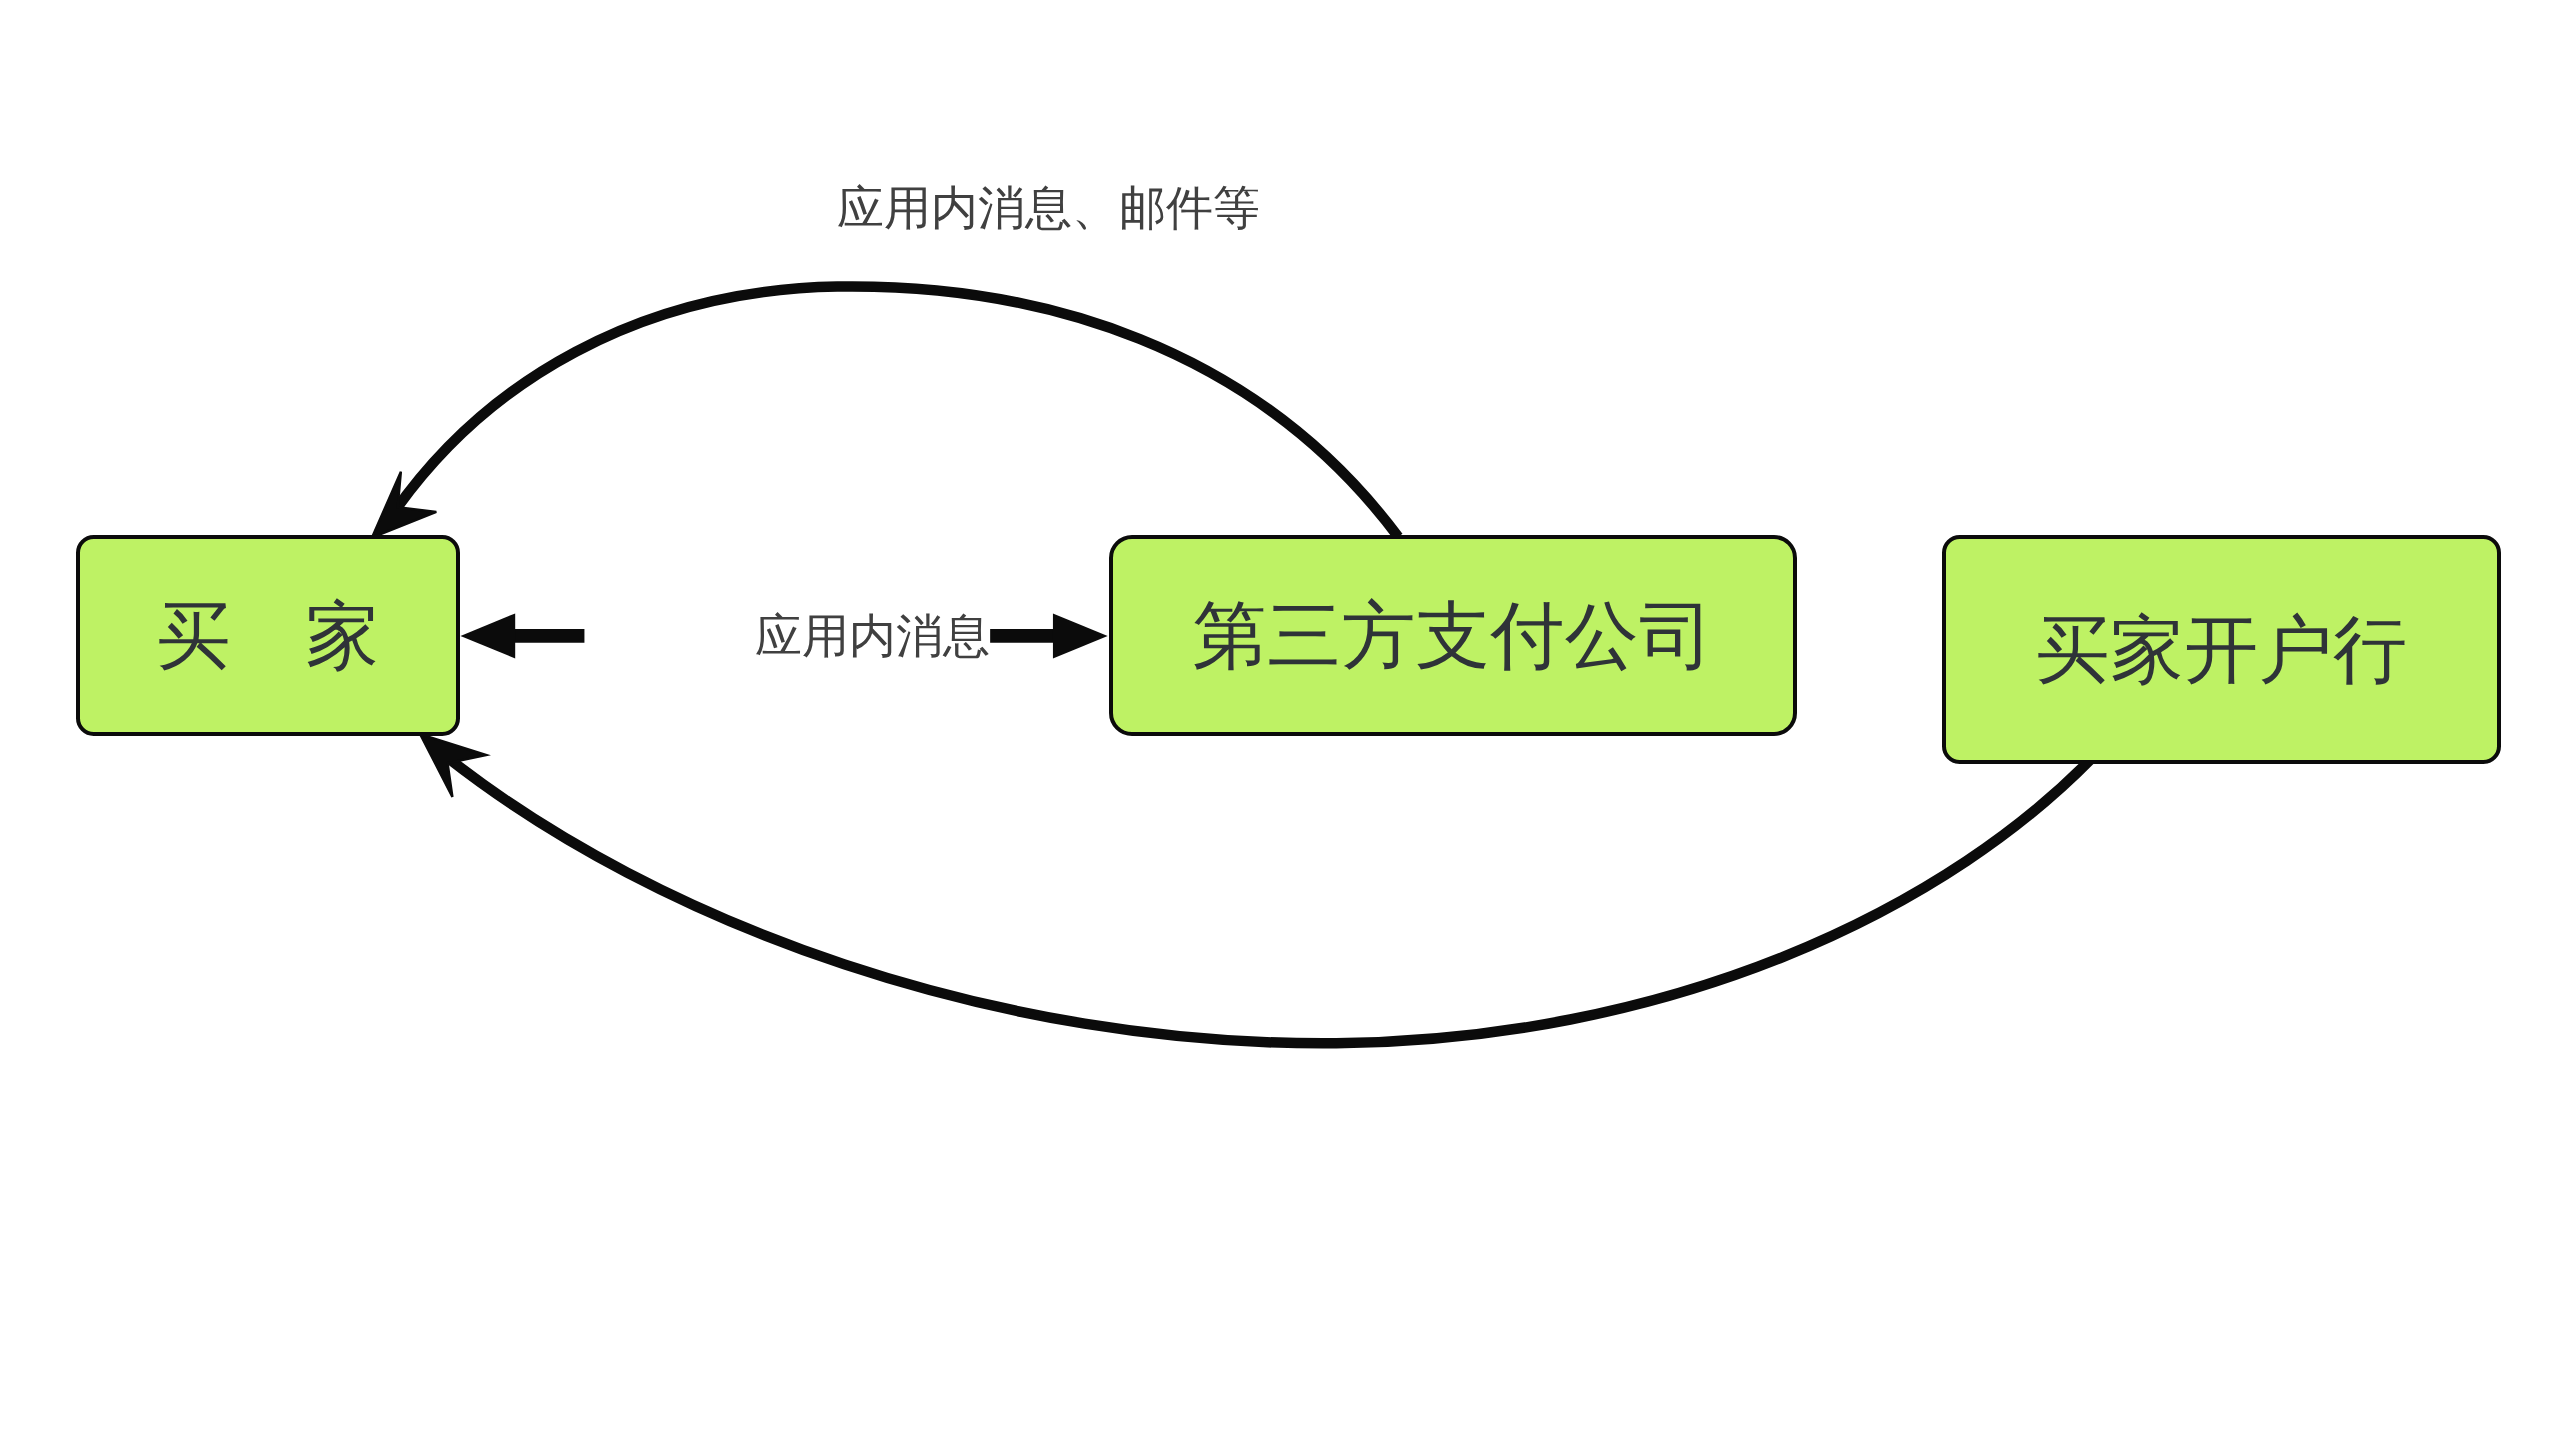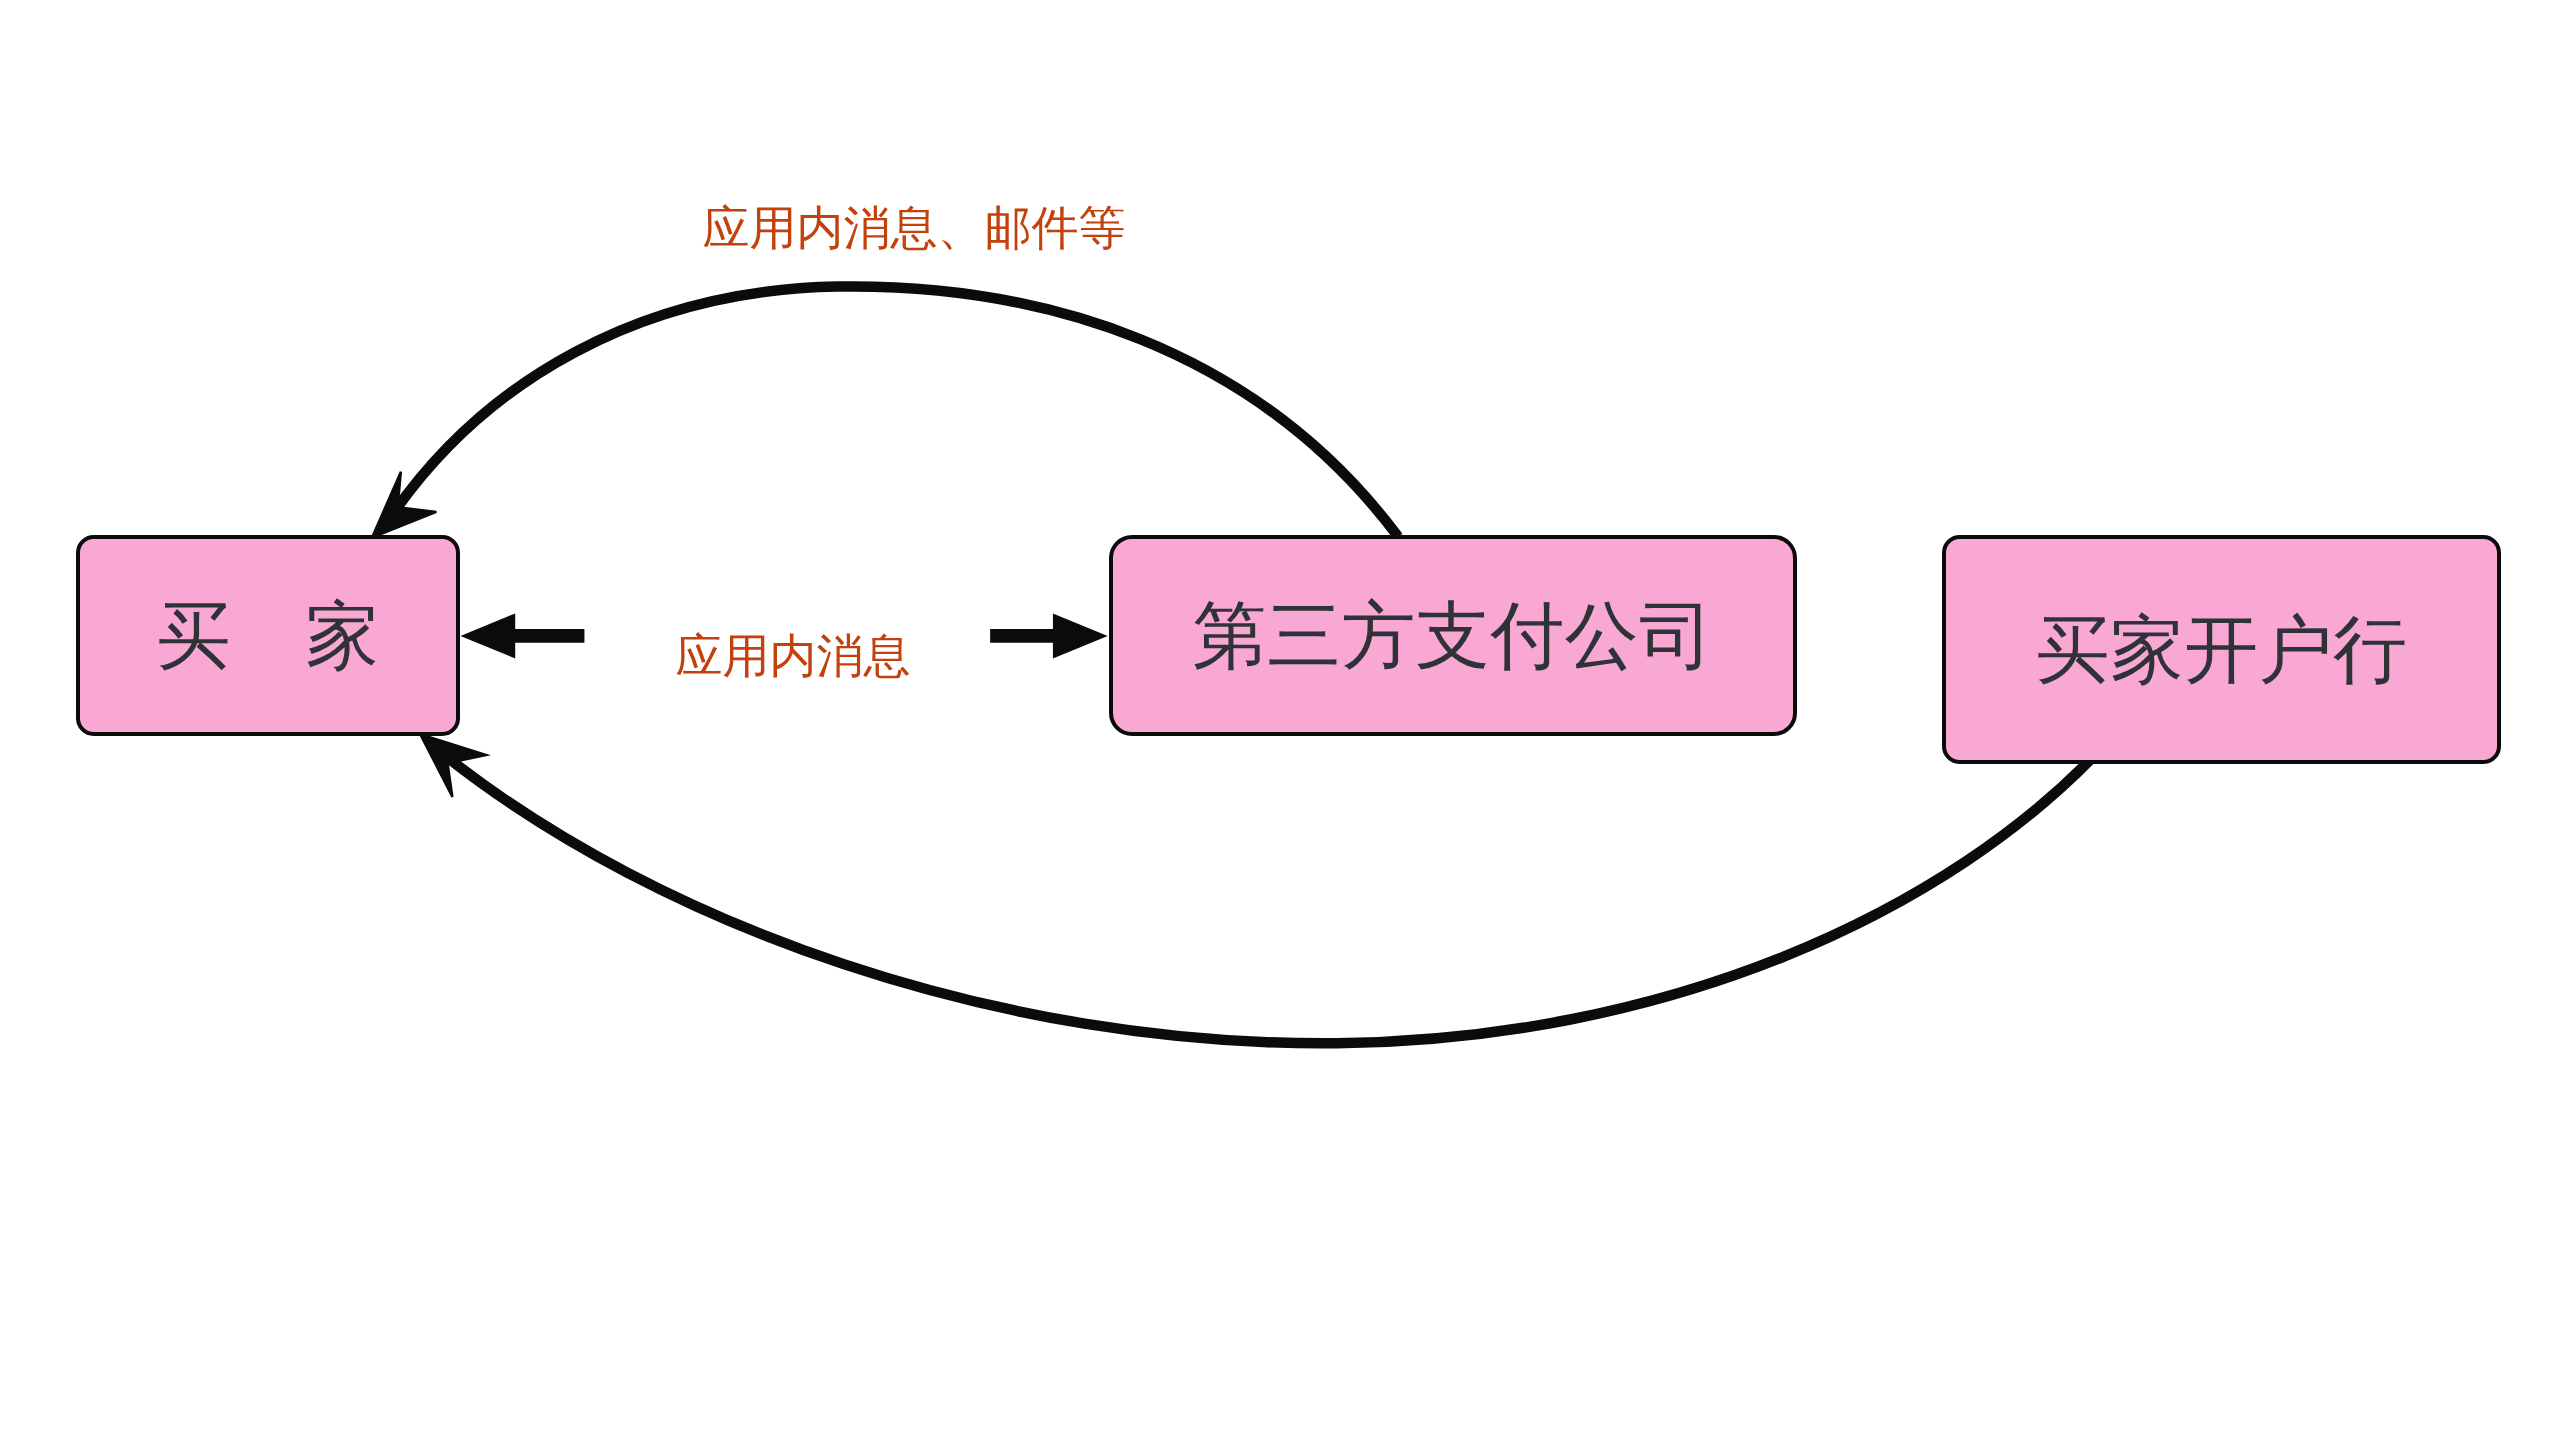--- a/index.html
+++ b/index.html
@@ -24,42 +24,41 @@
     left: 0;
     top: 0;
     width: 2576px;
     height: 1449px;
   }
   .node-box {
     position: absolute;
     box-sizing: border-box;
     border: 4px solid #0b0b0b;
     border-radius: 17.7px;
-    background: #f9a8d4;
+    background: #bef264;
     display: flex;
     align-items: center;
     justify-content: center;
   }
   .node-label {
     color: #2f3338;
     font-size: 74px;
     line-height: 1;
     letter-spacing: 0.4px;
     white-space: pre;
     font-weight: 400;
   }
   .edge-label {
     position: absolute;
-    color: #c2410c;
+    color: #404040;
     font-size: 47px;
     line-height: 1;
     white-space: pre;
     font-weight: 400;
-    text-align: center;
-    margin-top: 20px;
+    text-align: right;
   }
   #node-buyer { left: 76px;   top: 535px; width: 384px; height: 201px; }
   #node-payment { left: 1109px; top: 535px; width: 688px; height: 201px; border-radius: 23px; }
   #node-bank { left: 1942px; top: 535px; width: 559px; height: 229px; }
 
   #label-top-edge   { left: 568px;  top: 184px;  width: 692px; }
   #label-middle-edge{ left: 596px;  top: 612px;  width: 394px; }
   #label-bottom-edge{ left: 1127px; top: 1119px; width: 394px; }
 </style>
 </head>

